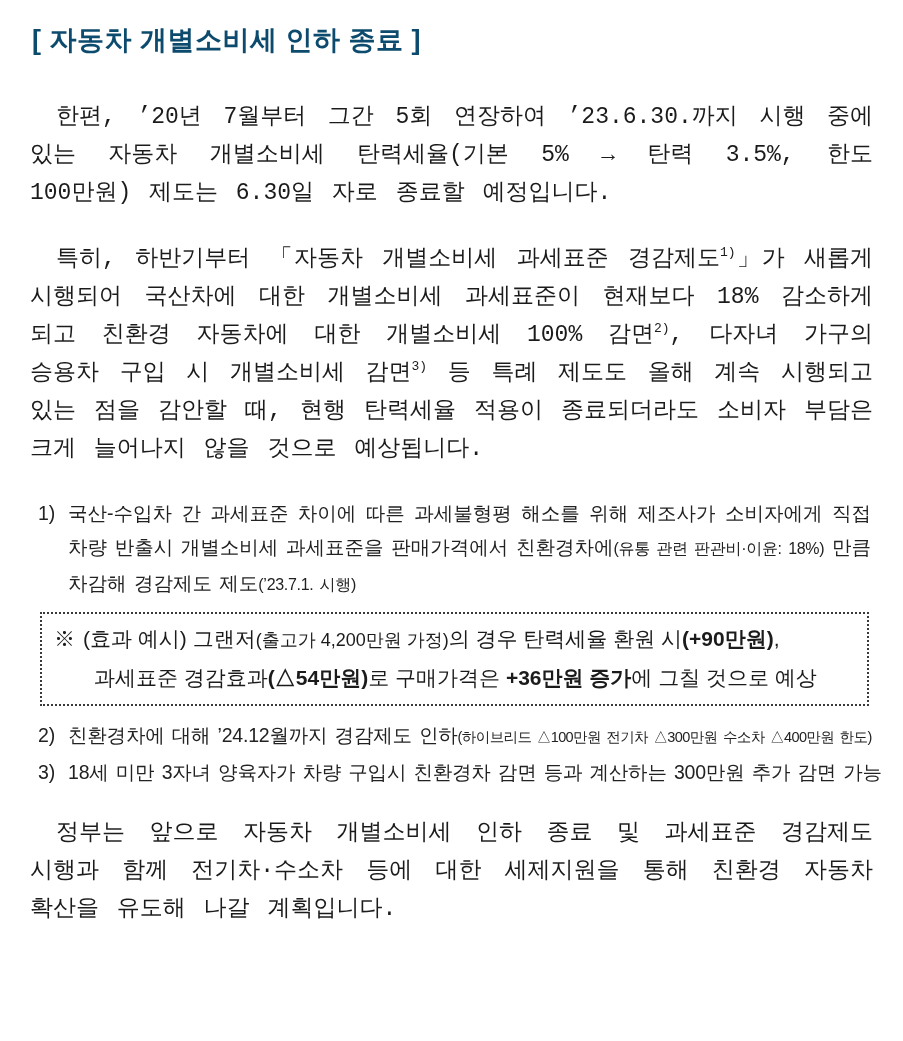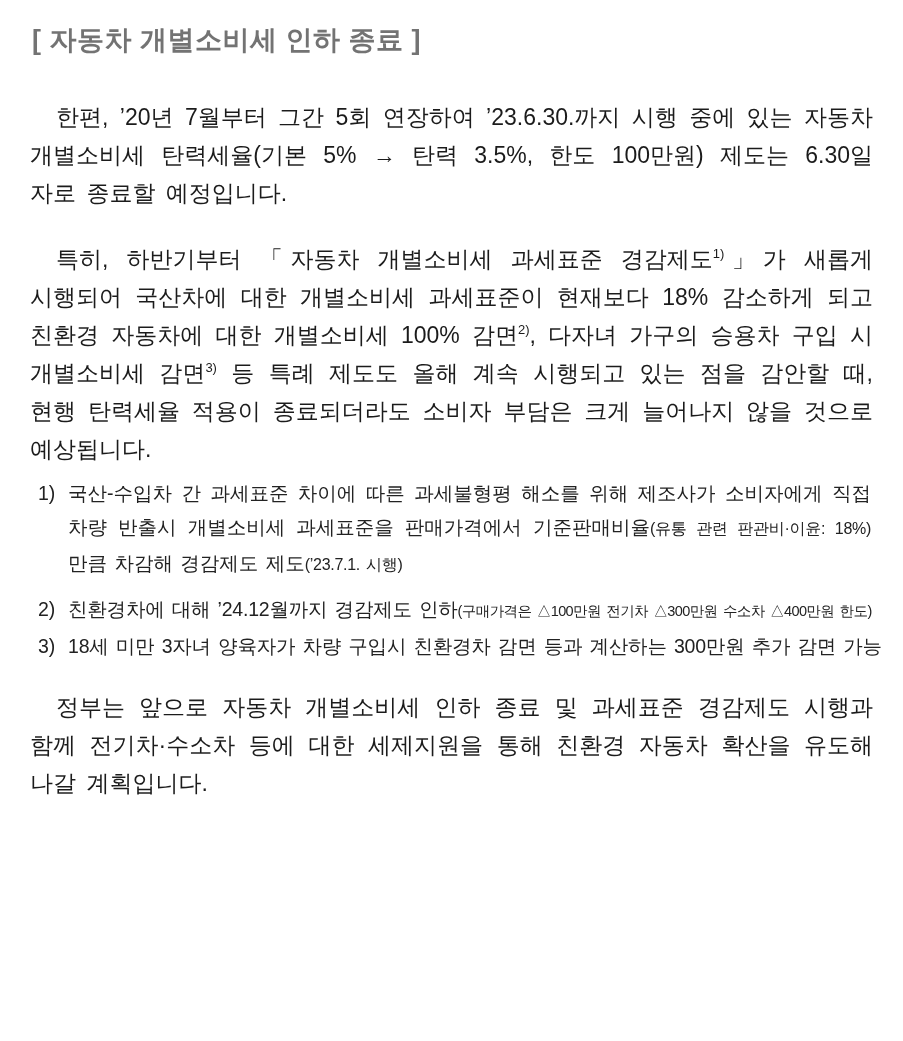--- a/index.html
+++ b/index.html
@@ -15,40 +15,40 @@
     background: #ffffff;
     padding: 22px 30px 10px 30px;
     color: #1b1b1b;
     overflow: hidden;
   }
   .doc-title {
     font-family: "Liberation Sans", sans-serif;
     font-weight: 800;
     font-size: 27px;
     letter-spacing: 0.5px;
-    color: #737373;
+    color: #0c4a6e;
     margin: 0 0 40px 2px;
   }
   .body-para {
-    font-family: Liberation Sans, sans-serif;
+    font-family: Liberation Mono, monospace;
     font-size: 23px;
     line-height: 38px;
     margin: 0 0 28px 0;
     text-align: justify;
     text-indent: 26px;
     word-break: keep-all;
     word-spacing: 4px;
     color: #1b1b1b;
   }
   .body-para sup {
     font-size: 13px;
     line-height: 0;
     vertical-align: 9px;
   }
-  .para3 { margin-bottom: 8px; }
+  .para3 { margin-bottom: 28px; }
   .footnote {
     font-family: "Liberation Sans", sans-serif;
     font-size: 19.5px;
     line-height: 34px;
     color: #222222;
     display: flex;
     align-items: flex-start;
     margin: 0 2px 10px 8px;
     text-align: justify;
     word-break: keep-all;
@@ -98,27 +98,31 @@
 
   <h1 class="doc-title">[ 자동차 개별소비세 인하 종료 ]</h1>
 
   <p class="body-para">한편, ’20년 7월부터 그간 5회 연장하여 ’23.6.30.까지 시행 중에 있는 자동차 개별소비세 탄력세율(기본 5% → 탄력 3.5%, 한도 100만원) 제도는 6.30일 자로 종료할 예정입니다.</p>
 
 
   <p class="body-para para3"><span>특히, 하반기부터 「자동차 개별소비세 과세표준 경감제도</span><sup>1)</sup><span>」가 새롭게 시행되어 국산차에 대한 개별소비세 과세표준이 현재보다 18% 감소하게 되고 친환경 자동차에 대한 개별소비세 100% 감면</span><sup>2)</sup><span>, 다자녀 가구의 승용차 구입 시 개별소비세 감면</span><sup>3)</sup><span> 등 특례 제도도 올해 계속 시행되고 있는 점을 감안할 때, 현행 탄력세율 적용이 종료되더라도 소비자 부담은 크게 늘어나지 않을 것으로 예상됩니다.</span></p>
 
   <div class="footnote">
     <span class="fn-marker">1)</span>
-    <span class="fn-body"><span>국산-수입차 간 과세표준 차이에 따른 과세불형평 해소를 위해 제조사가 소비자에게 직접 차량 반출시 개별소비세 과세표준을 판매가격에서 기준판매비율</span><span class="fn-small">(유통 관련 판관비·이윤: 18%)</span><span> 만큼 차감해 경감제도 제도</span><span class="fn-small">(’23.7.1. 시행)</span></span>
+    <span class="fn-body"><span>국산-수입차 간 과세표준 차이에 따른 과세불형평 해소를 위해 제조사가 소비자에게 직접 차량 반출시 개별소비세 과세표준을 판매가격에서 친환경차에</span><span class="fn-small">(유통 관련 판관비·이윤: 18%)</span><span> 만큼 차감해 경감제도 제도</span><span class="fn-small">(’23.7.1. 시행)</span></span>
   </div>
 
+  <div class="example-box">
+    <div class="box-line1"><span class="box-marker">※</span><span>(효과 예시) 그랜저</span><span class="box-small">(출고가 4,200만원 가정)</span><span>의 경우 탄력세율 환원 시</span><b>(+90만원)</b><span>,</span></div>
+    <div class="box-line2"><span>과세표준 경감효과</span><b>(△54만원)</b><span>로 구매가격은 </span><b>+36만원 증가</b><span>에 그칠 것으로 예상</span></div>
+  </div>
 
   <div class="footnote fn-oneline">
     <span class="fn-marker">2)</span>
-    <span class="fn-body"><span>친환경차에 대해 ’24.12월까지 경감제도 인하</span><span class="fn-small">(구매가격은 △100만원 전기차 △300만원 수소차 △400만원 한도)</span></span>
+    <span class="fn-body"><span>친환경차에 대해 ’24.12월까지 경감제도 인하</span><span class="fn-small">(하이브리드 △100만원 전기차 △300만원 수소차 △400만원 한도)</span></span>
   </div>
 
   <div class="footnote fn-oneline fn-last">
     <span class="fn-marker">3)</span>
     <span class="fn-body"><span>18세 미만 3자녀 양육자가 차량 구입시 친환경차 감면 등과 계산하는 300만원 추가 감면 가능</span></span>
   </div>
 
   <p class="body-para" style="margin-bottom:0;">정부는 앞으로 자동차 개별소비세 인하 종료 및 과세표준 경감제도 시행과 함께 전기차·수소차 등에 대한 세제지원을 통해 친환경 자동차 확산을 유도해 나갈 계획입니다.</p>
 
 </div>

